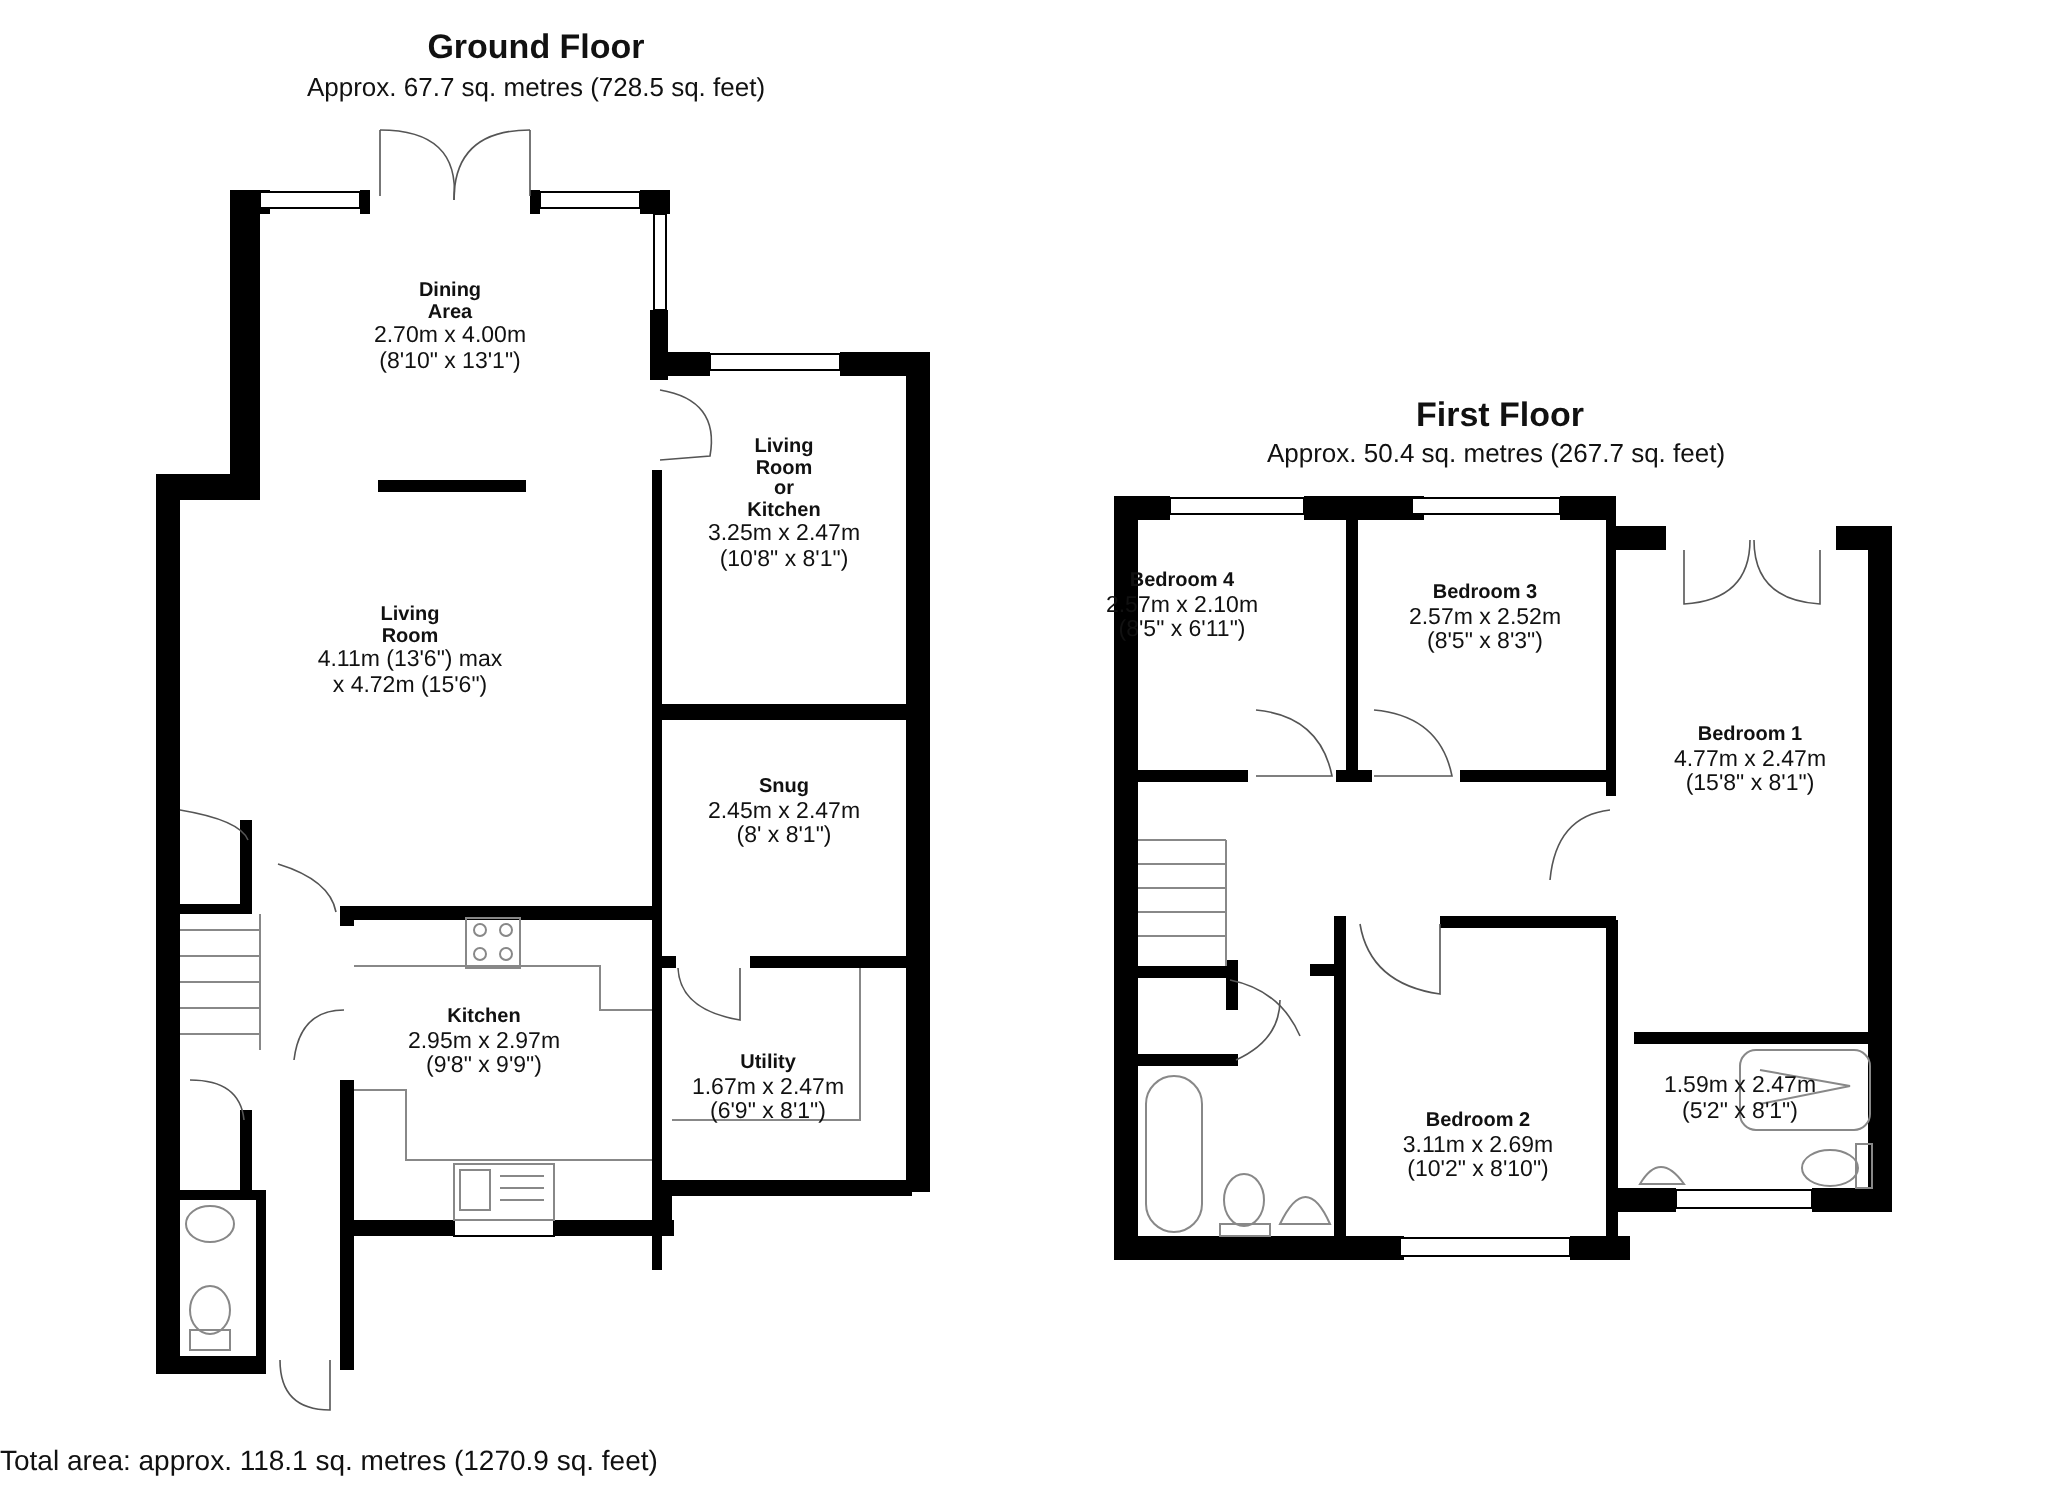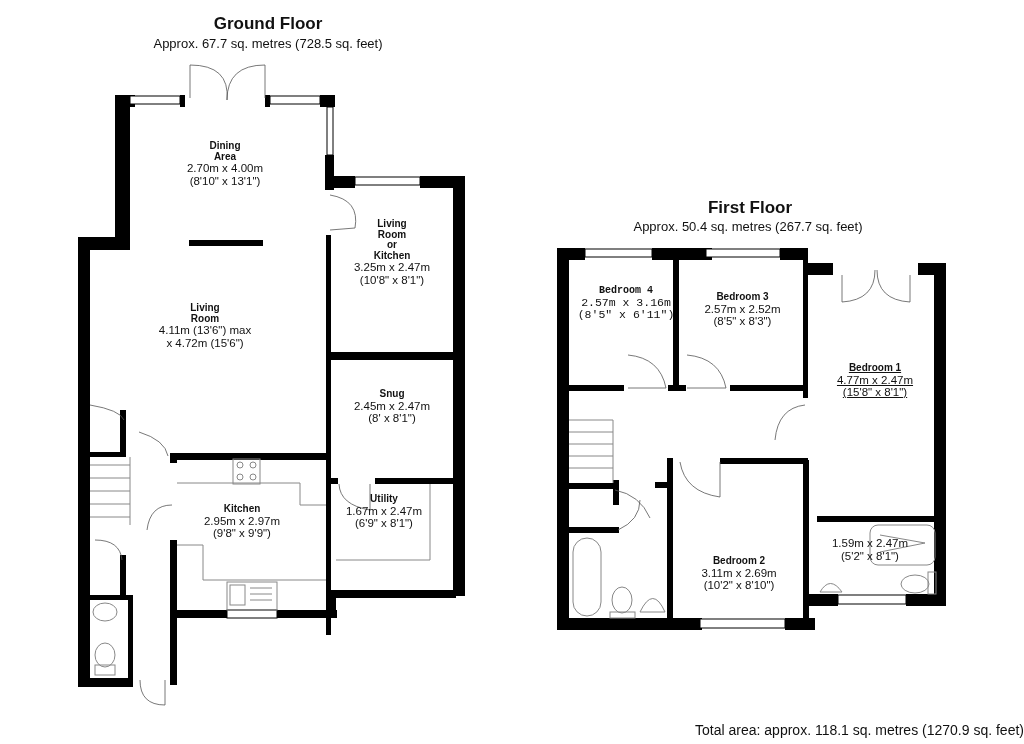--- a/index.html
+++ b/index.html
@@ -2,21 +2,21 @@
 <html><head>
 <meta charset="utf-8">
 <style>
   html,body{margin:0;padding:0;background:#fff;}
   body{width:1024px;height:744px;position:relative;overflow:hidden;font-family:"Liberation Sans",sans-serif;color:#111;}
   .title{position:absolute;text-align:center;font-weight:bold;font-size:17px;}
   .subtitle{position:absolute;text-align:center;font-size:13px;}
   .label{position:absolute;text-align:center;line-height:1.12;}
   .label .nm{font-weight:bold;font-size:10px;display:block;line-height:1.05;}
   .label .dim{font-size:11.5px;display:block;}
-  .total{position:absolute;left:0;width:1024px;top:722px;text-align:right;font-size:14px;}
+  .total{position:absolute;left:0;width:1024px;top:722px;text-align:left;font-size:14px;}
   svg{position:absolute;left:0;top:0;}
 </style>
 </head>
 <body>
 
 <svg width="1024" height="744" viewBox="0 0 1024 744">
   <g fill="#000">
 
     <rect x="115" y="95" width="15" height="155"></rect>
     <rect x="115" y="95" width="20" height="12"></rect>
@@ -208,39 +208,39 @@
   <span class="dim">2.45m x 2.47m</span>
   <span class="dim">(8' x 8'1")</span>
 </div>
 
 <div class="label" style="left:182px;top:504px;width:120px;">
   <span class="nm">Kitchen</span>
   <span class="dim">2.95m x 2.97m</span>
   <span class="dim">(9'8" x 9'9")</span>
 </div>
 
-<div class="label" style="left:324px;top:494px;width:120px;">
+<div class="label" style="left:324px;top:527px;width:120px;">
   <span class="nm">Utility</span>
   <span class="dim">1.67m x 2.47m</span>
   <span class="dim">(6'9" x 8'1")</span>
 </div>
 
-<div class="label" style="left:571px;top:286px;width:110px;font-family:Liberation Mono, monospace;">
+<div class="label" style="left:536px;top:286px;width:110px;">
   <span class="nm">Bedroom 4</span>
-  <span class="dim">2.57m x 3.16m</span>
+  <span class="dim">2.57m x 2.10m</span>
   <span class="dim">(8'5" x 6'11")</span>
 </div>
 
 <div class="label" style="left:685px;top:292px;width:115px;">
   <span class="nm">Bedroom 3</span>
   <span class="dim">2.57m x 2.52m</span>
   <span class="dim">(8'5" x 8'3")</span>
 </div>
 
-<div class="label" style="left:815px;top:363px;width:120px;text-decoration:underline;">
+<div class="label" style="left:815px;top:363px;width:120px;">
   <span class="nm">Bedroom 1</span>
   <span class="dim">4.77m x 2.47m</span>
   <span class="dim">(15'8" x 8'1")</span>
 </div>
 
 <div class="label" style="left:679px;top:524px;width:120px;margin-top:32px;">
   <span class="nm">Bedroom 2</span>
   <span class="dim">3.11m x 2.69m</span>
   <span class="dim">(10'2" x 8'10")</span>
 </div>

